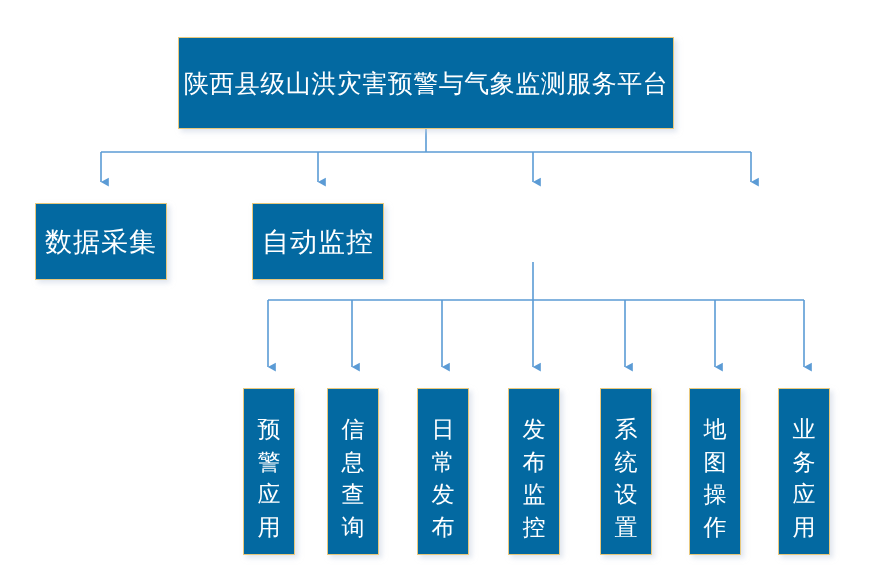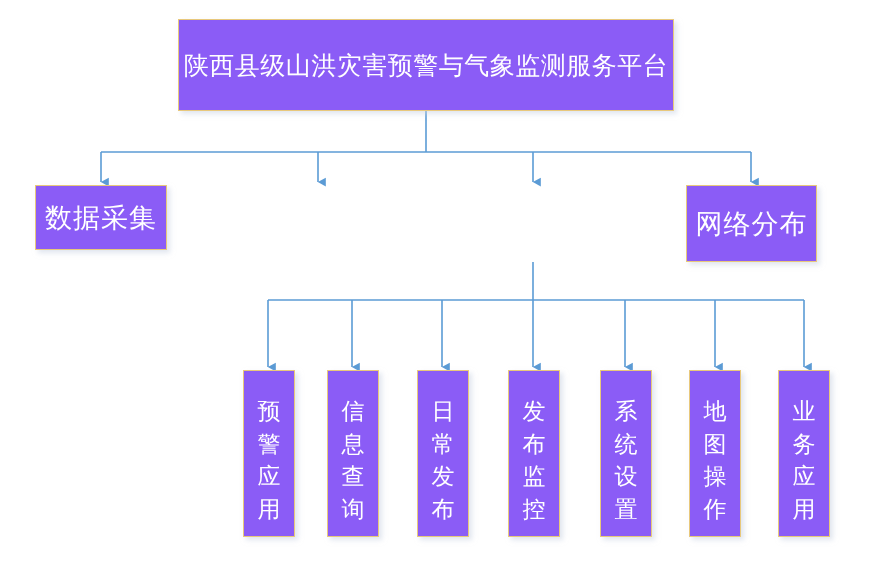--- a/index.html
+++ b/index.html
@@ -21,28 +21,29 @@
     position: absolute;
     left: 0;
     top: 0;
     width: 869px;
     height: 570px;
     pointer-events: none;
   }
   .node {
     position: absolute;
     box-sizing: border-box;
-    background: #8b5cf6;
+    background: #0369a1;
     border: 1.5px solid #e8c87c;
     color: #ffffff;
     display: flex;
     align-items: center;
     justify-content: center;
     box-shadow: 3px 3px 5px rgba(200, 210, 225, 0.55);
     z-index: 2;
+    margin-top: 18px;
   }
   .node .label {
     display: block;
     text-align: center;
     line-height: 1.0;
     white-space: pre;
   }
   .node-root .label {
     font-size: 25px;
     letter-spacing: 0.5px;
@@ -99,29 +100,29 @@
       <path d="M 625 300 L 625 367" marker-end="url(#arrowhead)"></path>
       <path d="M 715 300 L 715 367" marker-end="url(#arrowhead)"></path>
       <path d="M 804 300 L 804 367" marker-end="url(#arrowhead)"></path>
     </g>
   </svg>
 
   <div class="node node-root" style="left:178px; top:19px; width:496px; height:92px;">
     <span class="label">陕西县级山洪灾害预警与气象监测服务平台</span>
   </div>
 
-  <div class="node node-l2" style="left:35px; top:185px; width:132px; height:65px;">
+  <div class="node node-l2" style="left:35px; top:185px; width:132px; height:77px;">
     <span class="label">数据采集</span>
   </div>
 
+  <div class="node node-l2" style="left:252px; top:185px; width:132px; height:77px;">
+    <span class="label">自动监控</span>
+  </div>
 
 
-  <div class="node node-l2" style="left:686px; top:185px; width:131px; height:77px;">
-    <span class="label">网络分布</span>
-  </div>
 
   <div class="node node-leaf" style="left:243px; top:370px; width:52px; height:167px;">
     <span class="label vlabel"><span class="ch">预</span><span class="ch">警</span><span class="ch">应</span><span class="ch">用</span></span>
   </div>
 
   <div class="node node-leaf" style="left:327px; top:370px; width:52px; height:167px;">
     <span class="label vlabel"><span class="ch">信</span><span class="ch">息</span><span class="ch">查</span><span class="ch">询</span></span>
   </div>
 
   <div class="node node-leaf" style="left:417px; top:370px; width:52px; height:167px;">

